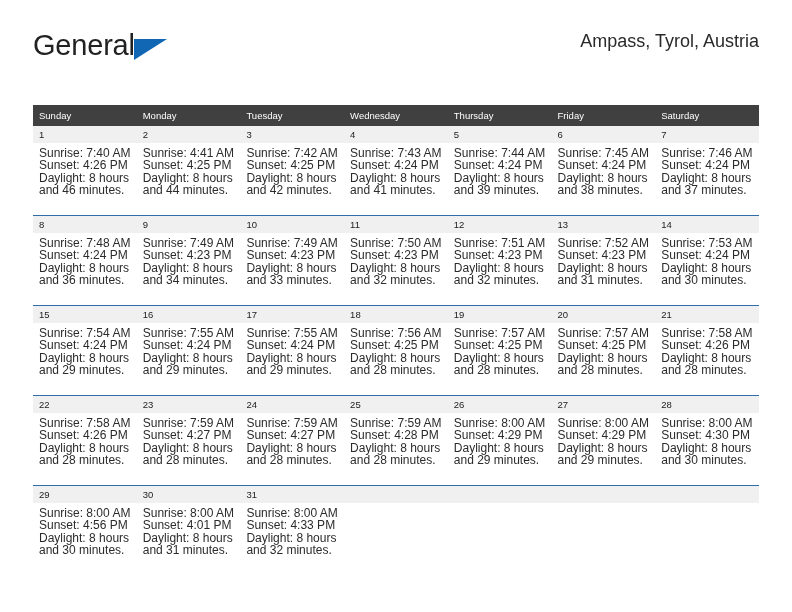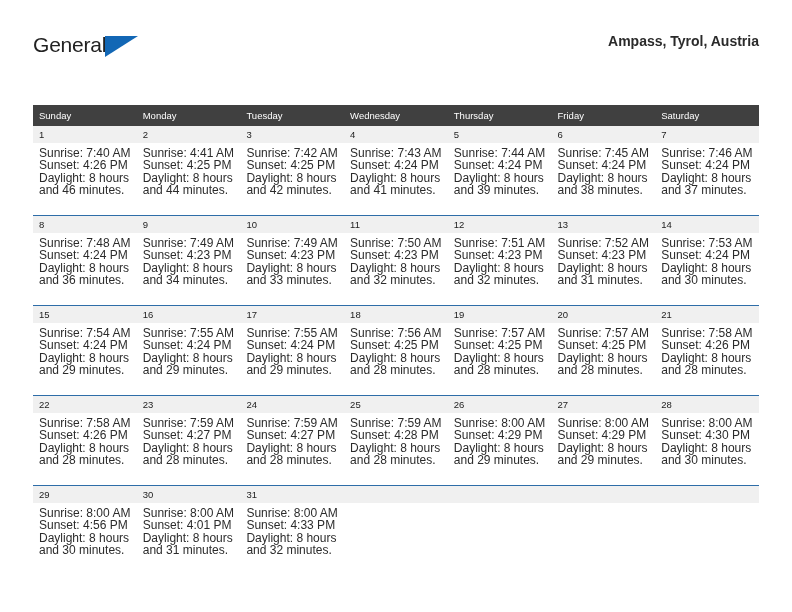--- a/index.html
+++ b/index.html
@@ -28,21 +28,21 @@
     left: 0; top: 4px;
     width: 230px; height: 52px;
   }
   .brand-row1 {
     position: relative;
     height: 26px;
     line-height: 26px;
     white-space: nowrap;
   }
   .brand-general {
-    font-size: 21px;
+    font-size: 29px;
     color: #222222;
     letter-spacing: -0.2px;
     font-family: "Liberation Sans", sans-serif;
   }
   .brand-tri {
     display: inline-block;
     width: 0; height: 0;
     border-left: 33px solid #1267B5;
     border-bottom: 21px solid transparent;
     vertical-align: -5px;
@@ -66,26 +66,25 @@
     text-align: right;
   }
   .cal-title {
     font-size: 28px;
     color: #1a1a1a;
     line-height: 34px;
     white-space: nowrap;
     font-weight: normal;
   }
   .cal-subtitle {
-    font-size: 14px;
+    font-size: 18px;
     color: #2a2a2a;
     line-height: 20px;
     margin-top: 3px;
     white-space: nowrap;
-    font-weight: bold;
   }
 
   
   .calendar {
     position: absolute;
     left: 33px; top: 105px;
     width: 726px;
     border-collapse: collapse;
     table-layout: fixed;
   }

